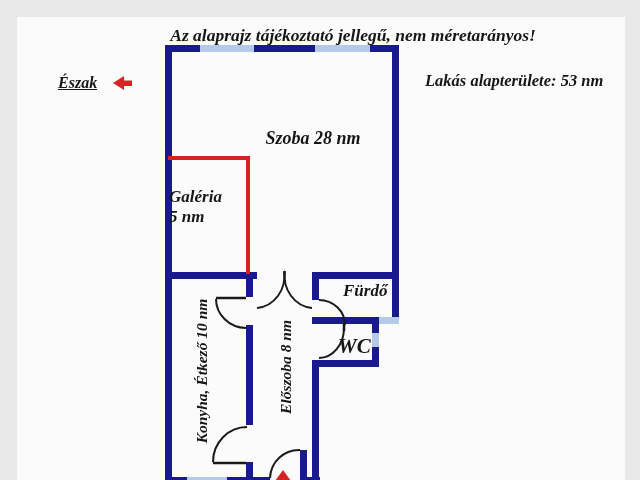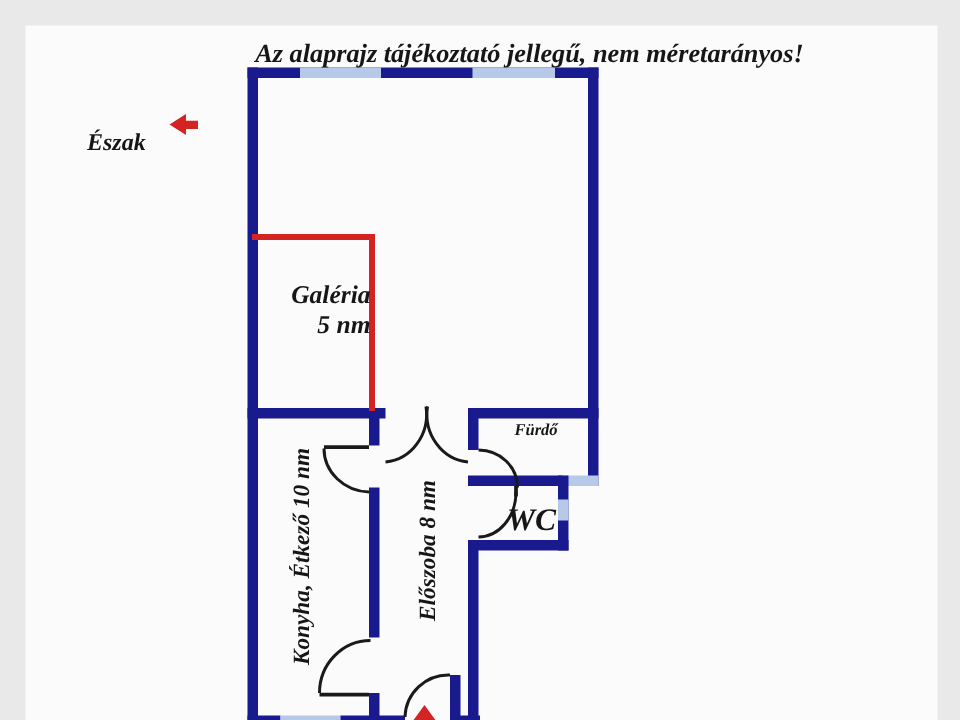--- a/index.html
+++ b/index.html
@@ -16,25 +16,25 @@
   .win{fill:var(--window);}
   .arc{stroke:#1a1a1a;stroke-width:2;fill:none;}
   .leaf{stroke:#1a1a1a;stroke-width:2.5;fill:none;}
   .redline{stroke:var(--accent);stroke-width:4;fill:none;}
   .arrow{fill:var(--accent);}
   .label{
     position:absolute;color:var(--text);font-style:italic;font-weight:bold;
     white-space:nowrap;line-height:1.15;
   }
   .title{font-size:17.5px;left:0;top:8px;width:672px;text-align:center;}
-  .eszak{font-size:16px;left:41px;top:70px;}
+  .eszak{font-size:16px;left:41px;top:57px;text-decoration:underline;}
   .area-note{font-size:16.5px;left:408px;top:55px;}
   .szoba{font-size:18px;left:216px;top:111px;width:160px;text-align:center;}
-  .galeria{font-size:17px;left:152px;top:170px;width:78px;text-align:right;}
-  .furdo{font-size:11px;left:326px;top:264px;font-style:italic;}
+  .galeria{font-size:17px;left:152px;top:170px;width:78px;text-align:left;}
+  .furdo{font-size:17px;left:326px;top:264px;font-style:italic;}
   .wc{font-size:21px;left:321px;top:317px;}
   .vlabel{
     position:absolute;color:var(--text);font-style:italic;font-weight:bold;
     white-space:nowrap;text-align:center;transform:rotate(-90deg);
   }
   .konyha{font-size:15.5px;width:200px;height:20px;left:86px;top:344px;}
   .eloszoba{font-size:15.5px;width:130px;height:20px;left:205px;top:340px;}
 </style>
 </head>
 <body>
@@ -85,20 +85,22 @@
       <path class="arc" d="M 327,311 A 25,30 0 0 1 302,341"></path>
       <path class="arc" d="M 283,433 A 29,29 0 0 0 253,461"></path>
     </g>
 
     <path class="arrow" d="M 266,453 L 274,464 L 269.5,464 L 269.5,477 L 262.5,477 L 262.5,464 L 258,464 Z"></path>
     <path class="arrow" d="M 96,66 L 107,59 L 107,63.5 L 115,63.5 L 115,69 L 107,69 L 107,73 Z"></path>
   </svg>
 
   <div class="label title">Az alaprajz tájékoztató jellegű, nem méretarányos!</div>
   <div class="label eszak">Észak</div>
+  <div class="label area-note">Lakás alapterülete: 53 nm</div>
+  <div class="label szoba">Szoba 28 nm</div>
   <div class="label galeria">
     <div>Galéria</div>
     <div>5 nm</div>
   </div>
   <div class="label furdo">Fürdő</div>
   <div class="label wc">WC</div>
   <div class="vlabel konyha">Konyha, Étkező 10 nm</div>
   <div class="vlabel eloszoba">Előszoba 8 nm</div>
 
 </div>

